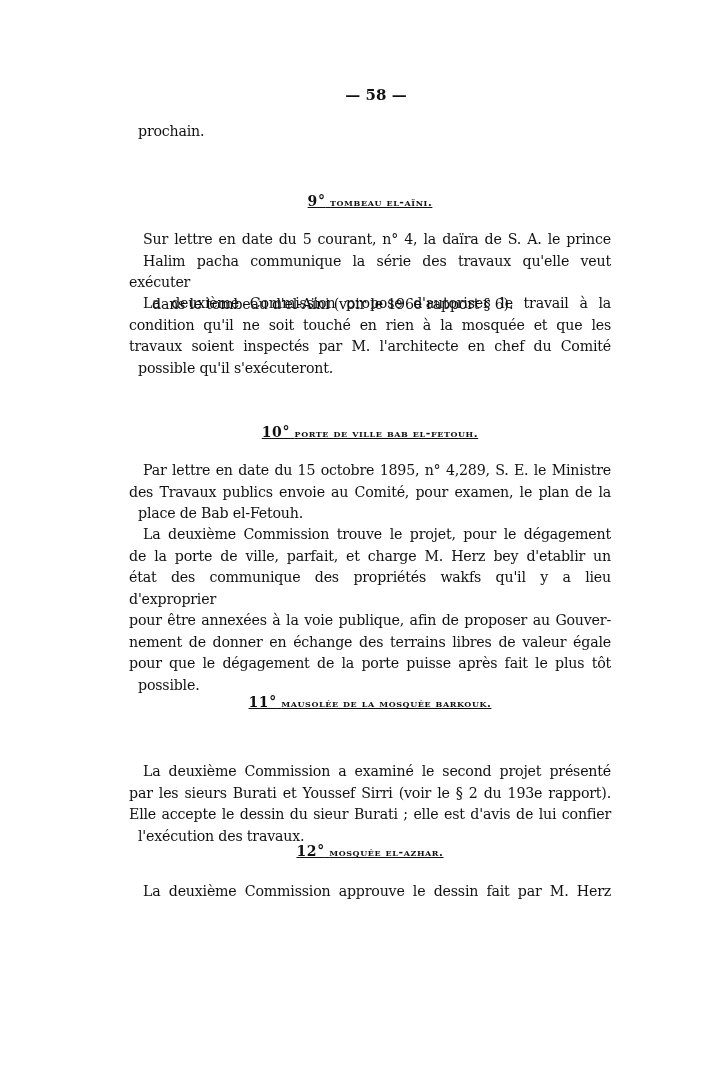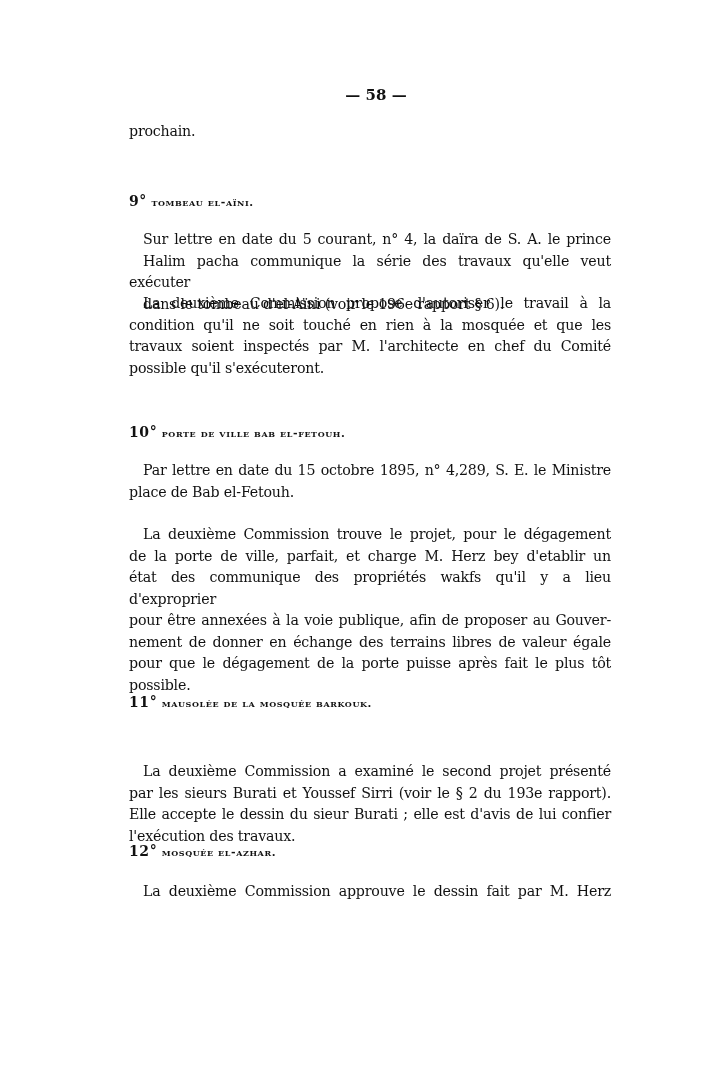--- a/index.html
+++ b/index.html
@@ -15,27 +15,28 @@
     position: absolute; left: 6px; width: 482px; top: 86px;
     text-align: center; font-weight: bold; font-size: 15px;
   }
   .para {
     position: absolute; left: 0; width: 482px;
     font-size: 14.2px; line-height: 21.5px; text-align: justify;
     letter-spacing: -0.2px;
   }
   .para.indent { text-indent: 14px; }
   .heading {
-    position: absolute; left: 0; width: 482px; 
+    position: absolute; left: 0; width: 482px; text-align: center;
     font-size: 11px; font-variant: small-caps; letter-spacing: 0.6px;
     font-weight: bold;
+    text-decoration: underline;
   }
   .heading .num { font-size: 14px; font-variant: normal; }
   .line { display: block; text-align: justify; text-align-last: justify; }
-  .line.last { text-align-last: left; }
+  .line.last { text-align-last: left; margin-left: 9px; }
 </style>
 </head>
 <body>
 
 <div class="page">
   <div class="page-number">— 58 —</div>
 
   <div class="para" style="top:121px;">
     <span class="line last">prochain.</span>
   </div>
@@ -58,20 +59,21 @@
     <span class="line last">possible qu'il s'exécuteront.</span>
   </div>
 
   <div class="heading" style="top:424px;">
     <span class="num">10°</span>
     <span>porte de ville bab el-fetouh.</span>
   </div>
 
   <div class="para" style="top:460px;">
     <span class="line" style="padding-left:14px;">Par lettre en date du 15 octobre 1895, n° 4,289, S. E. le Ministre</span>
+    <span class="line">des Travaux publics envoie au Comité, pour examen, le plan de la</span>
     <span class="line last">place de Bab el-Fetouh.</span>
   </div>
 
   <div class="para" style="top:524px;">
     <span class="line" style="padding-left:14px;">La deuxième Commission trouve le projet, pour le dégagement</span>
     <span class="line">de la porte de ville, parfait, et charge M. Herz bey d'etablir un</span>
     <span class="line">état des communique des propriétés wakfs qu'il y a lieu d'exproprier</span>
     <span class="line">pour être annexées à la voie publique, afin de proposer au Gouver-</span>
     <span class="line">nement de donner en échange des terrains libres de valeur égale</span>
     <span class="line">pour que le dégagement de la porte puisse après fait le plus tôt</span>

